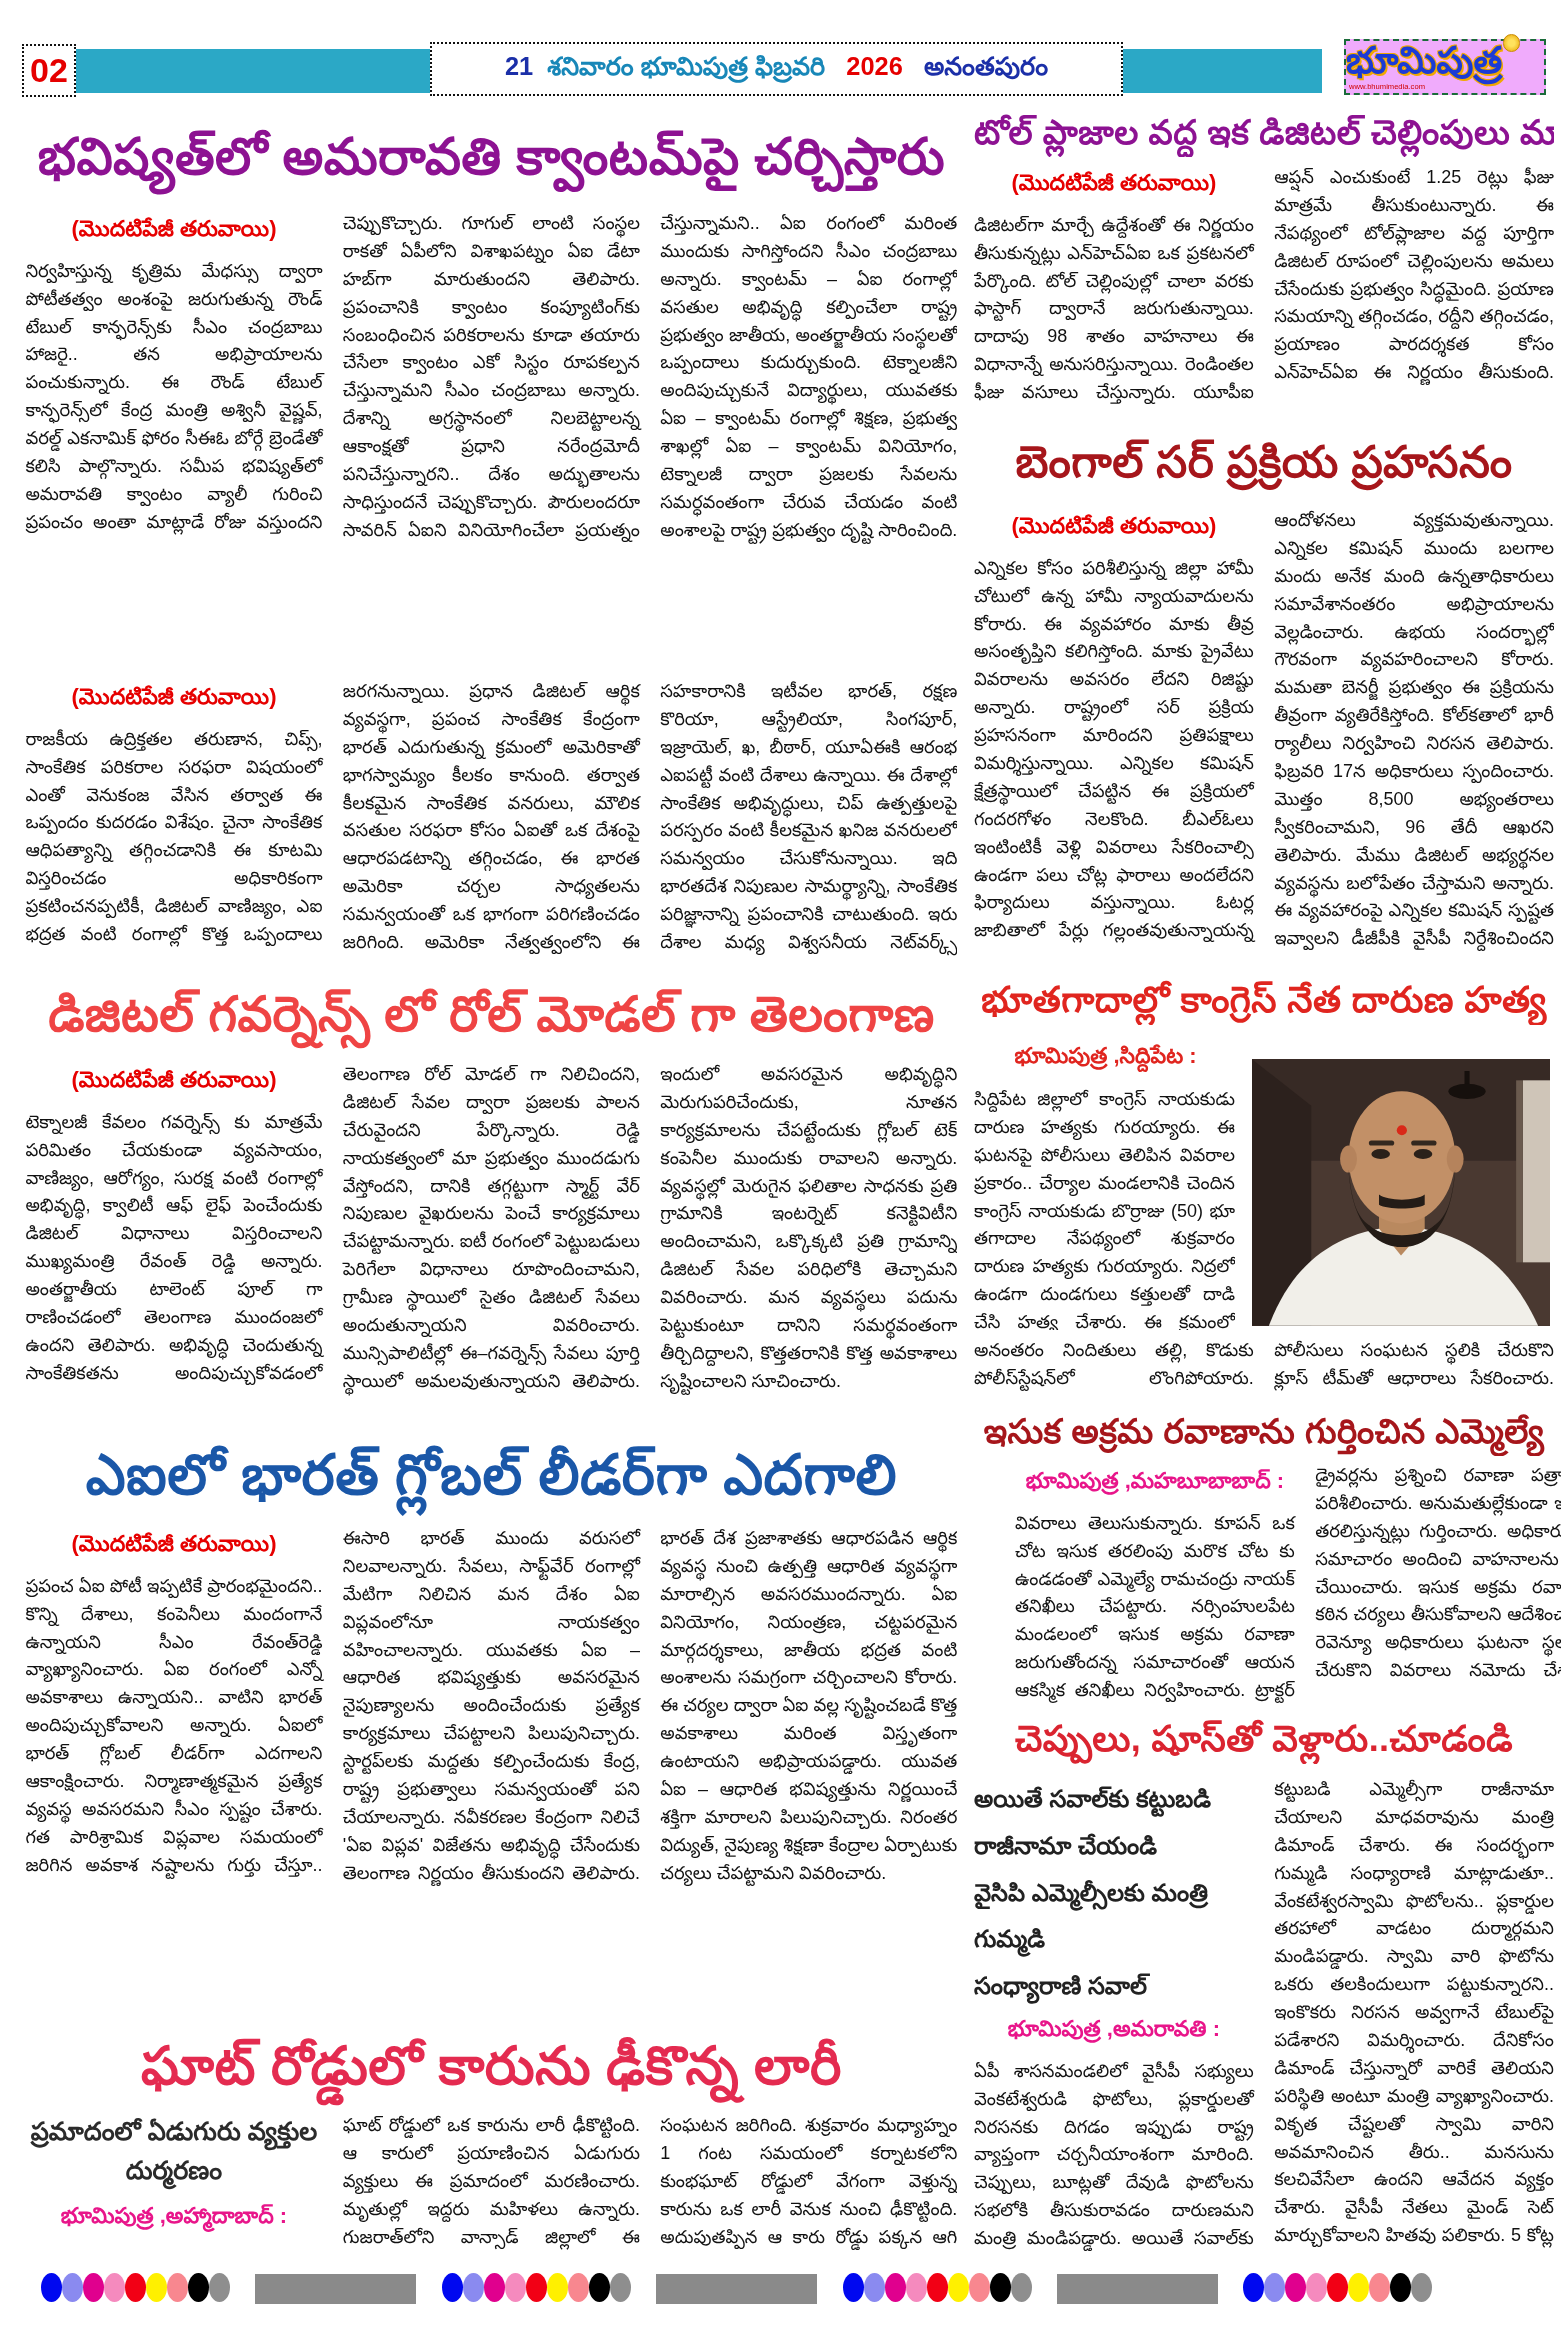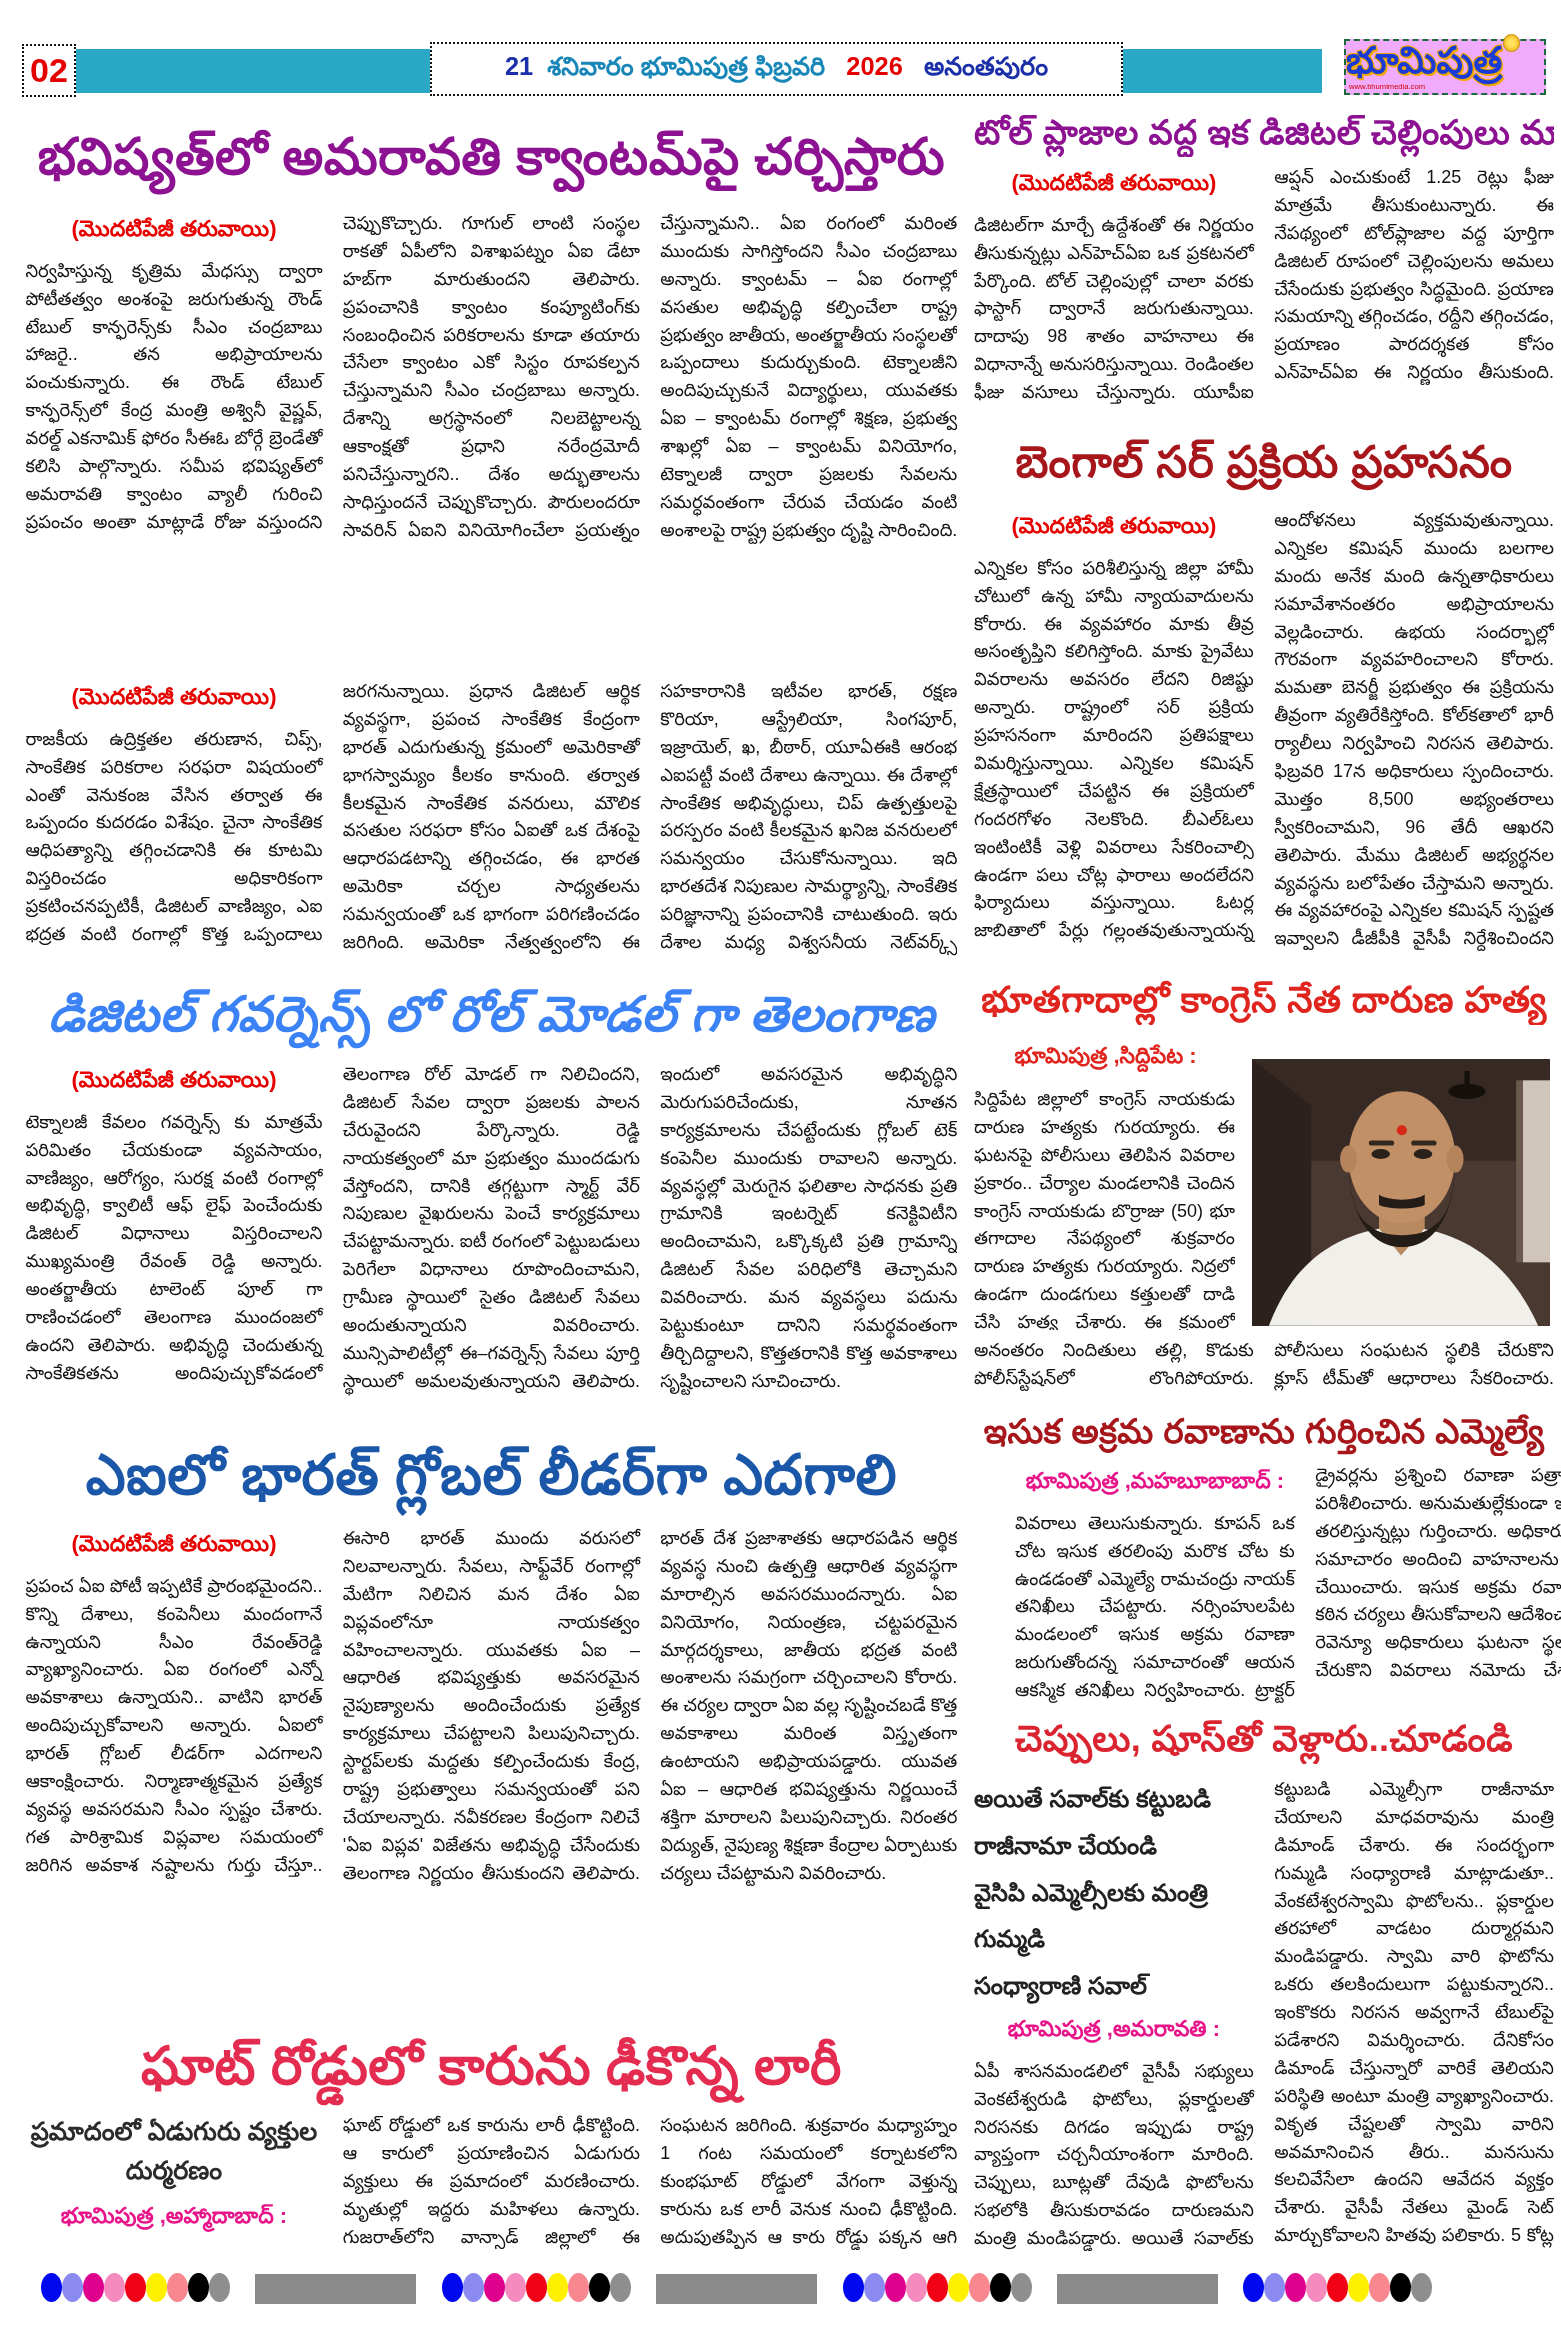--- a/index.html
+++ b/index.html
@@ -17,21 +17,21 @@
               text-shadow:1.7px 1.7px 0 #F0A800,-0.8px -0.8px 0 #F0A800,0.8px -0.8px 0 #F0A800,-0.8px 0.8px 0 #F0A800;}
   .logo-site{position:absolute;left:3px;bottom:1.7px;font-size:7.6px;color:#D00000;font-weight:400;}
   .logo-emblem{position:absolute;right:24px;top:-6.8px;width:15.3px;height:15.3px;border-radius:50%;
                background:radial-gradient(circle,#ffe25e 30%,#e8a400 100%);border:0.8px solid #c98a00;}
   
   .headline{font-weight:800;text-align:center;white-space:nowrap;overflow:hidden;letter-spacing:0.4px;}
   .hl-quantum{color:#8D1292;font-size:51px;line-height:89px;}
   .hl-toll{color:#8D1292;font-size:34px;line-height:49px;}
   .hl-america{color:#1E1A6A;font-size:63px;line-height:106px;}
   .hl-bengal{color:#A6161B;font-size:44px;line-height:76px;}
-  .hl-digital{color:#3b82f6;font-size:49px;line-height:80px;font-style:italic;}
+  .hl-digital{color:#ef4444;font-size:49px;line-height:80px;}
   .hl-murder{color:#E0251F;font-size:36px;line-height:51px;}
   .hl-ai{color:#1A57A8;font-size:56px;line-height:89px;}
   .hl-sand{color:#A6161B;font-size:34px;line-height:49px;}
   .hl-slippers{color:#DA2430;font-size:36px;line-height:51px;}
   .hl-ghat{color:#E42B50;font-size:53px;line-height:85px;}
   
   .body3{column-count:3;column-gap:20.3px;}
   .body2{column-count:2;column-gap:20.3px;}
   .bodytxt{font-size:18px;line-height:1.55;text-align:justify;color:#111;overflow:hidden;height:100%;box-sizing:border-box;}
   .byline{display:block;font-size:22px;font-weight:700;text-align:center;margin:1.7px 0 12px 0;break-inside:avoid;}

